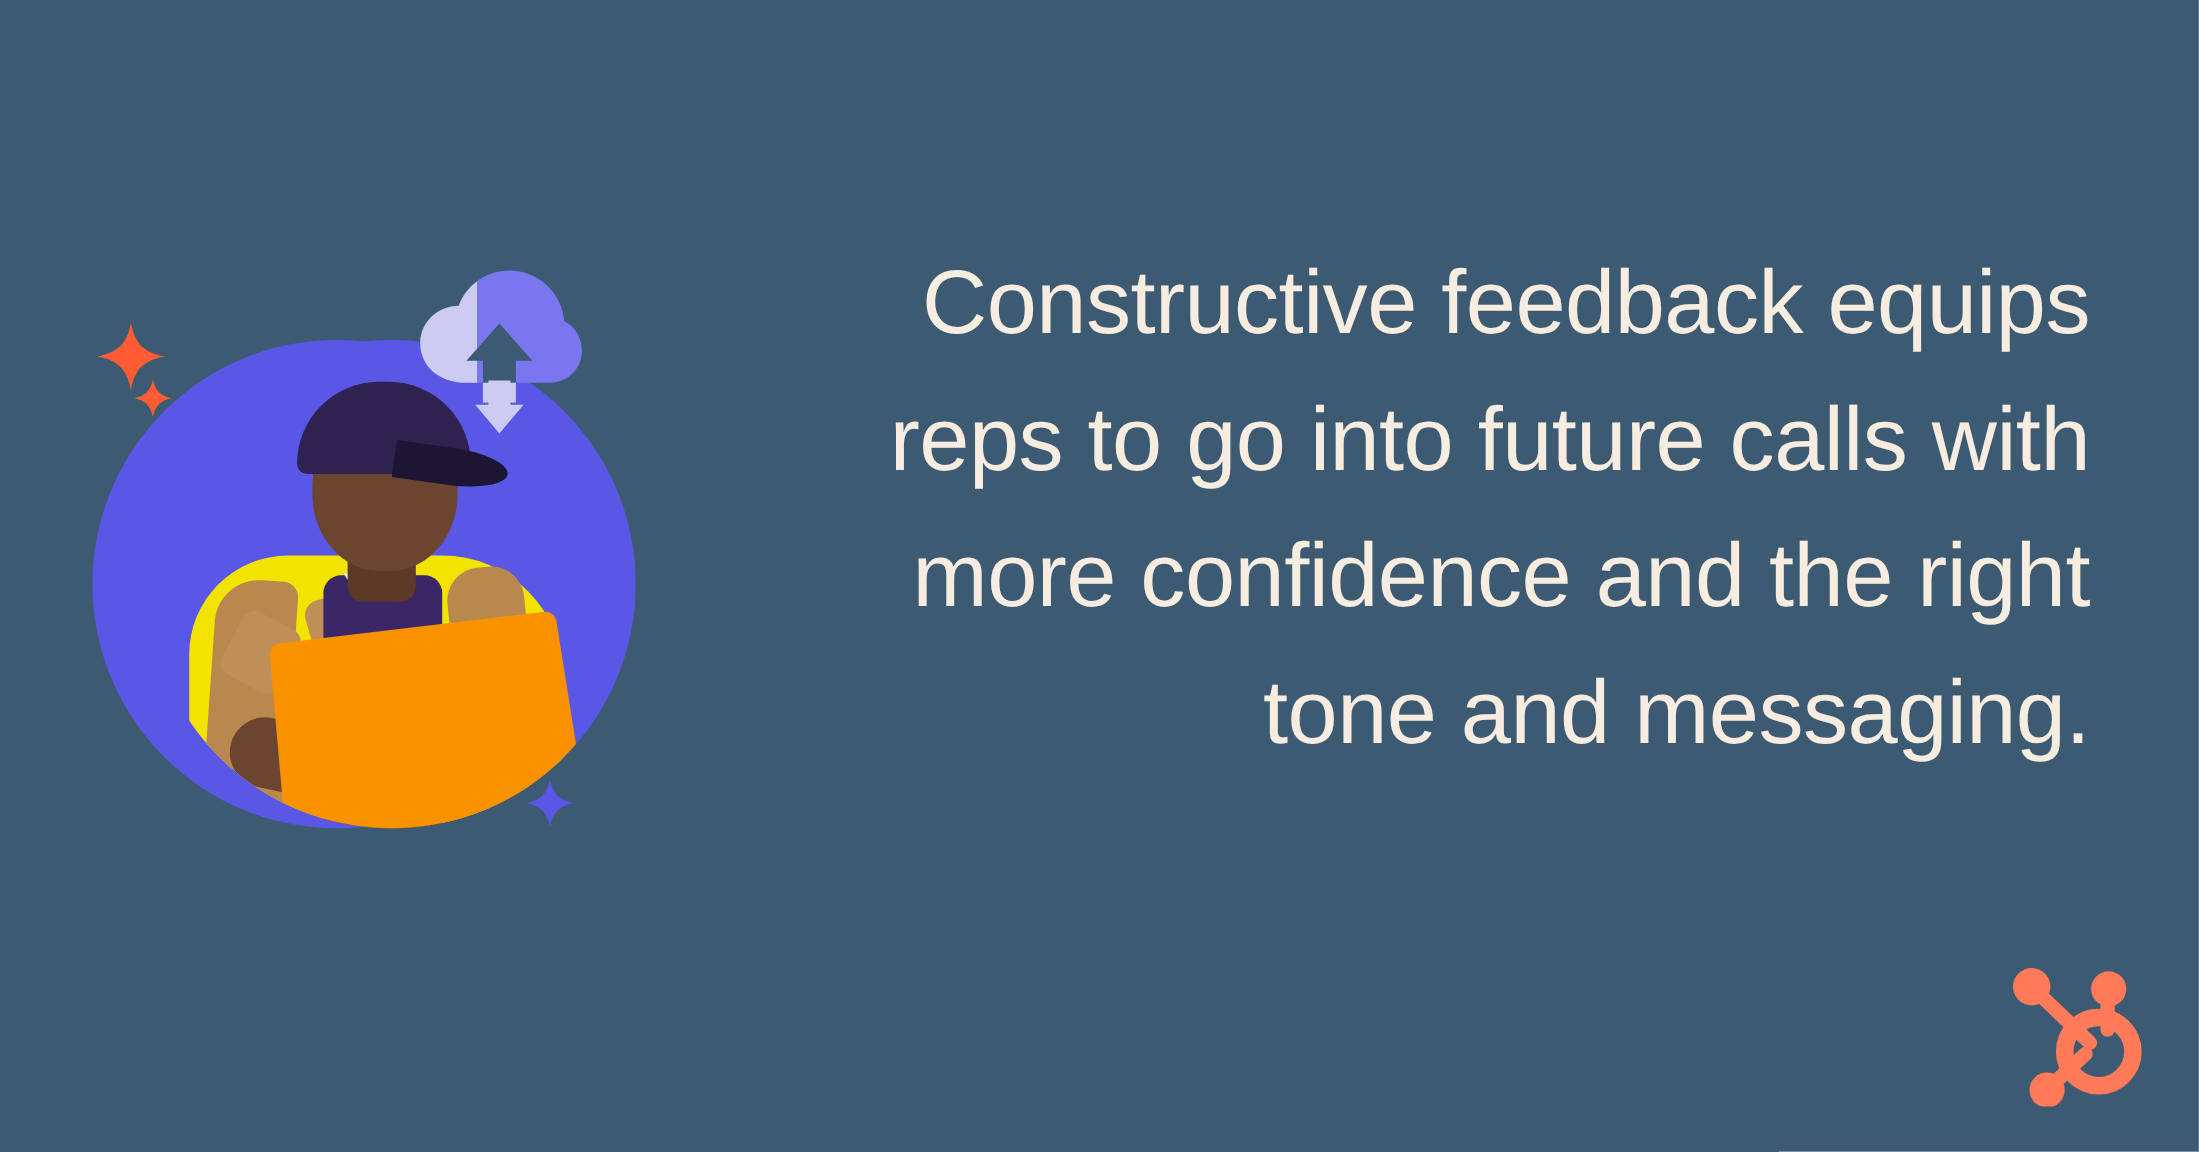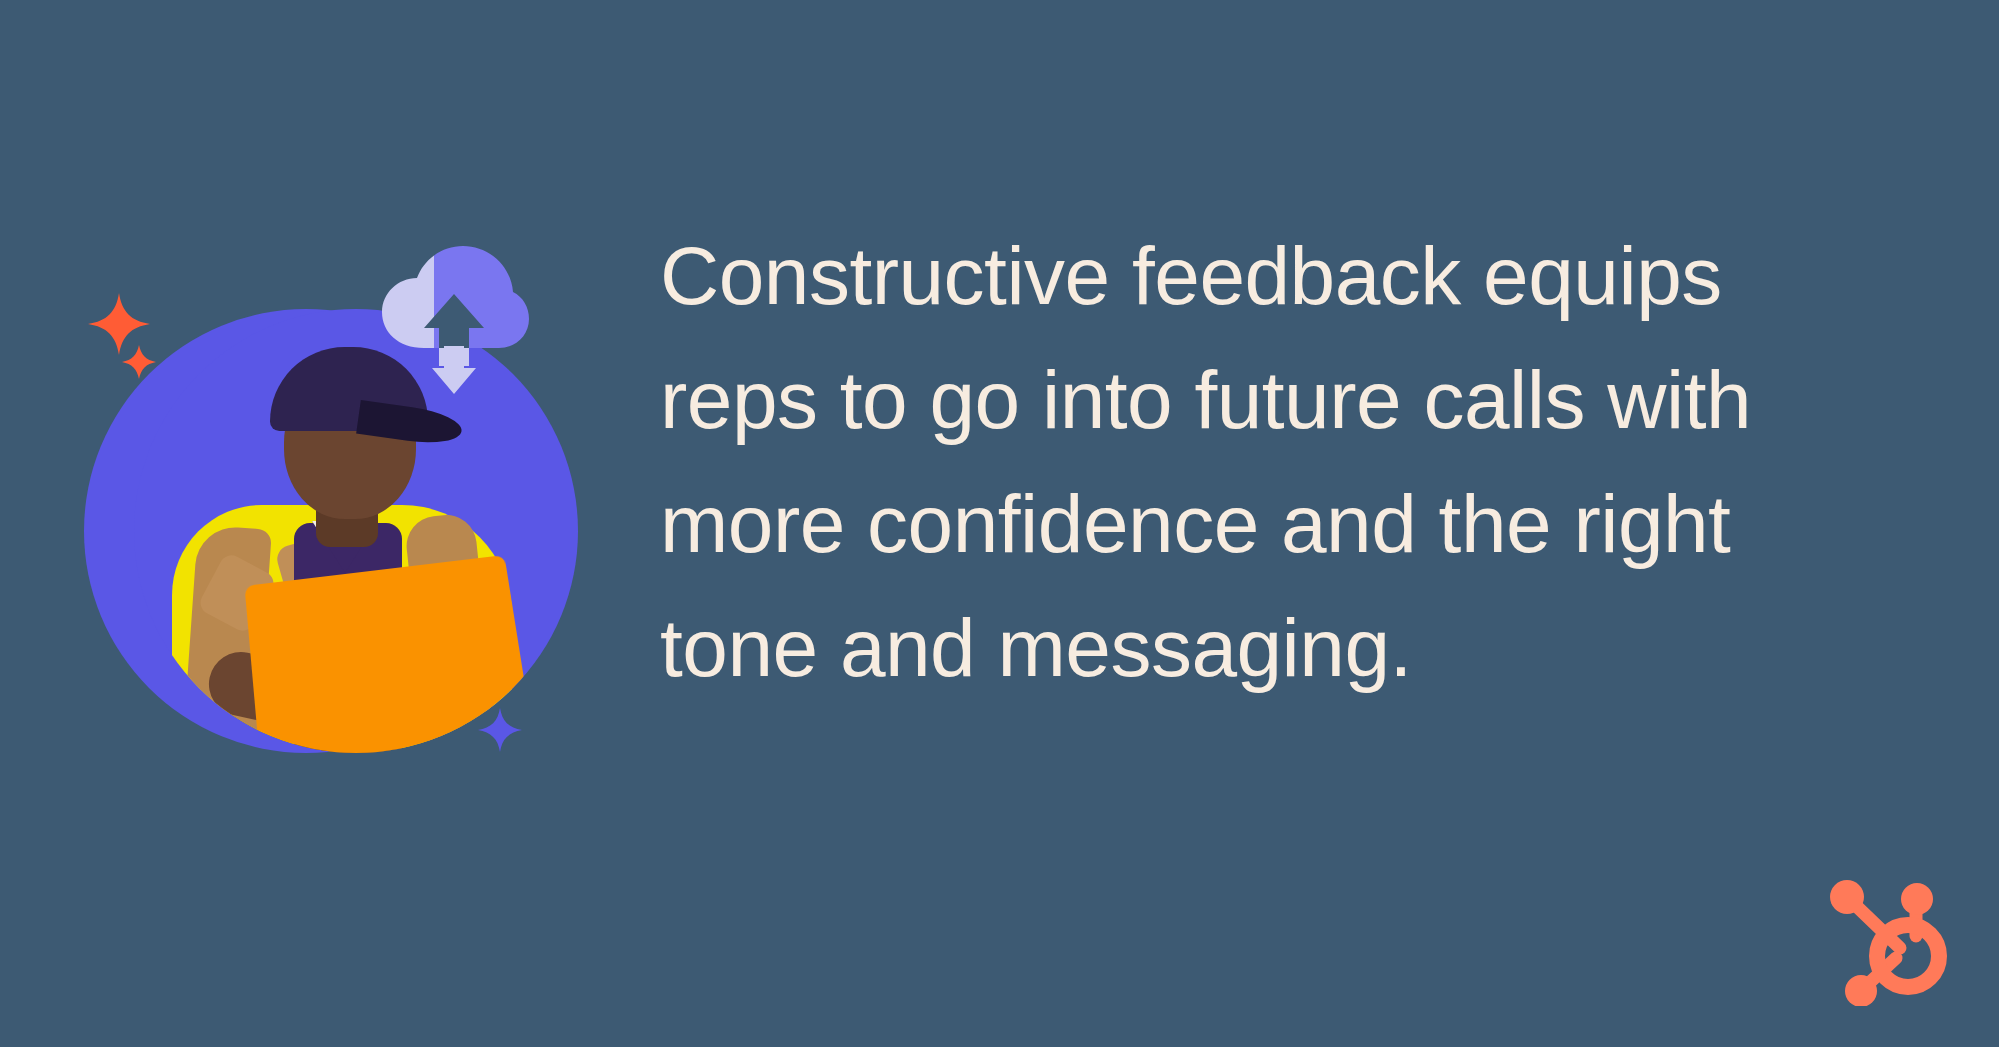--- a/index.html
+++ b/index.html
@@ -341,21 +341,21 @@
         <path d="M17 0 C19 10 24 15 34 17 C24 19 19 24 17 34 C15 24 10 19 0 17 C10 15 15 10 17 0 Z" fill="#ff5c35"></path>
       </svg>
     </div>
     <div class="sparkle sparkle-blue">
       <svg width="44" height="44" viewBox="0 0 44 44" xmlns="http://www.w3.org/2000/svg">
         <path d="M22 0 C24 13 31 20 44 22 C31 24 24 31 22 44 C20 31 13 24 0 22 C13 20 20 13 22 0 Z" fill="#5a57e6"></path>
       </svg>
     </div>
   </div>
 
-  <div id="quote" style="color: rgb(247, 236, 224);">Constructive feedback equips reps to go into future calls with more confidence and the right tone and messaging.</div>
+  <div id="quote" style="color: rgb(247, 236, 224); text-align: right;">Constructive feedback equips reps to go into future calls with more confidence and the right tone and messaging.</div>
 
   <div id="hubspot-logo">
     <svg width="124" height="132" viewBox="0 0 124 132" xmlns="http://www.w3.org/2000/svg">
       <g fill="none" stroke="#ff7a59" stroke-width="13" stroke-linecap="round">
 
         <line x1="20" y1="24" x2="72" y2="74"></line>
 
         <line x1="88" y1="30" x2="88" y2="62"></line>
 
         <line x1="38" y1="112" x2="68" y2="84"></line>

